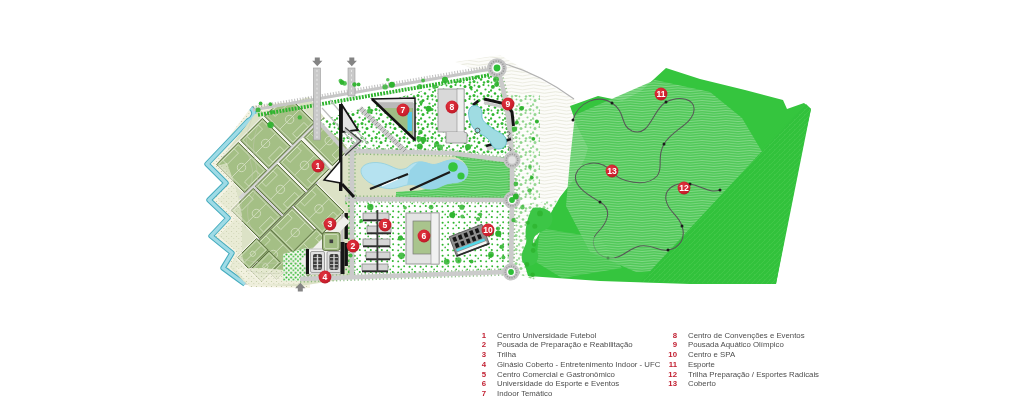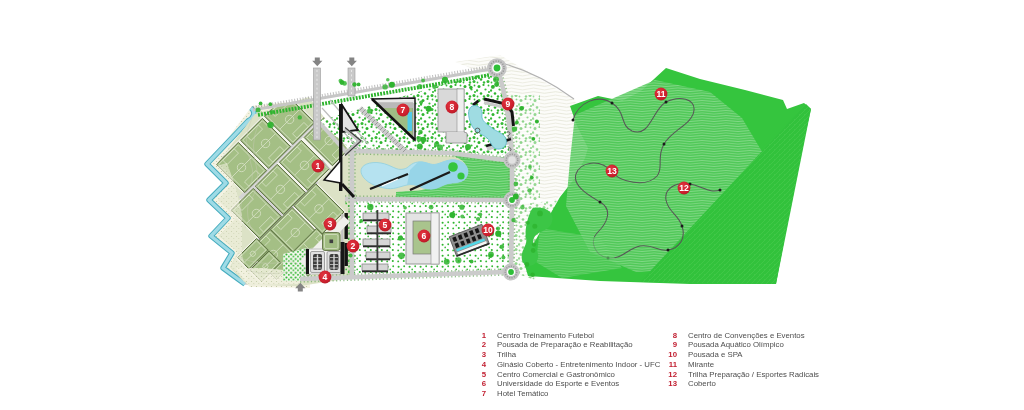--- a/index.html
+++ b/index.html
@@ -515,21 +515,21 @@
 <circle cx="612" cy="171" r="6.4" fill="url(#redg)"></circle>
 <text x="612" y="174.1" fill="#ffffff">13</text>
 </g>
 </svg>
 
 <div class="legend" style="left:420px;top:330.5px;">
 <table>
 <tbody>
           <tr>
             <td class="n" style="width:66px">1</td>
-            <td>Centro Treinamento Futebol</td>
+            <td>Centro Universidade Futebol</td>
           </tr>
 <tr>
             <td class="n">2</td>
             <td>Pousada de Preparação e Reabilitação</td>
           </tr>
 <tr>
             <td class="n">3</td>
             <td>Trilha</td>
           </tr>
 <tr>
@@ -539,44 +539,44 @@
 <tr>
             <td class="n">5</td>
             <td>Centro Comercial e Gastronômico</td>
           </tr>
 <tr>
             <td class="n">6</td>
             <td>Universidade do Esporte e Eventos</td>
           </tr>
 <tr>
             <td class="n">7</td>
-            <td>Hotel Temático</td>
+            <td>Indoor Temático</td>
           </tr>
 </tbody>
       </table>
 </div>
 
 <div class="legend" style="left:610px;top:330.5px;">
 <table>
 <tbody>
           <tr>
             <td class="n" style="width:67px">8</td>
             <td>Centro de Convenções e Eventos</td>
           </tr>
 <tr>
             <td class="n">9</td>
             <td>Pousada Aquático Olímpico</td>
           </tr>
 <tr>
             <td class="n">10</td>
-            <td>Pousada e SPA</td>
+            <td>Centro e SPA</td>
           </tr>
 <tr>
             <td class="n">11</td>
-            <td>Mirante</td>
+            <td>Esporte</td>
           </tr>
 <tr>
             <td class="n">12</td>
             <td>Trilha Preparação / Esportes Radicais</td>
           </tr>
 <tr>
             <td class="n">13</td>
             <td>Coberto</td>
           </tr>
 </tbody>

